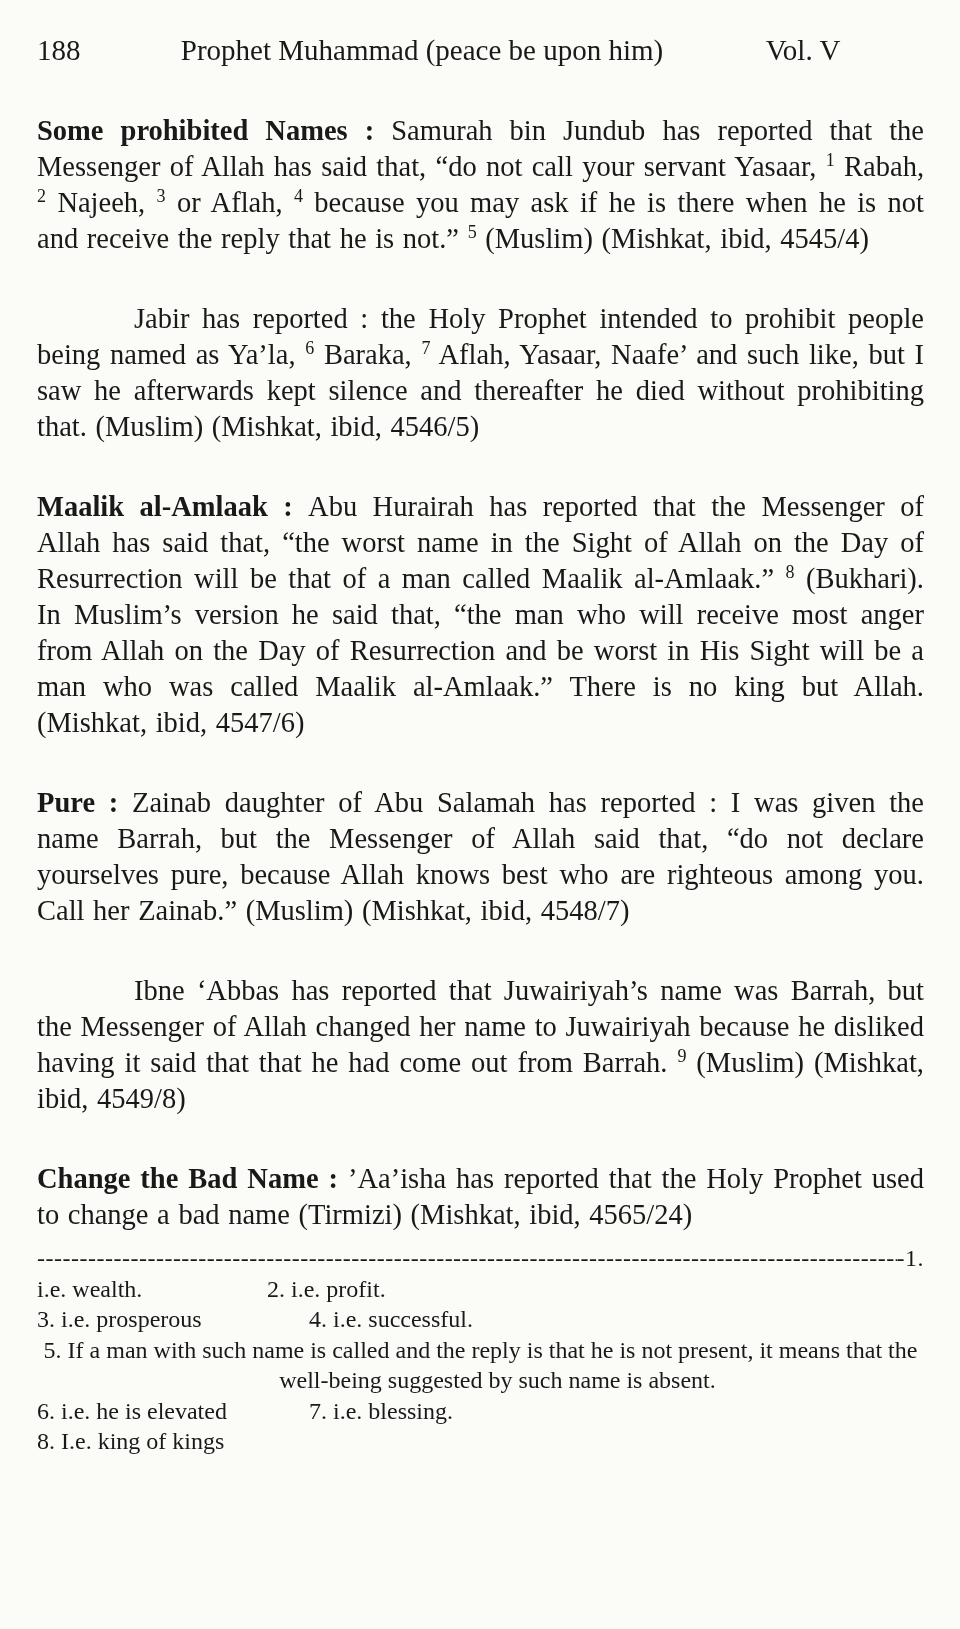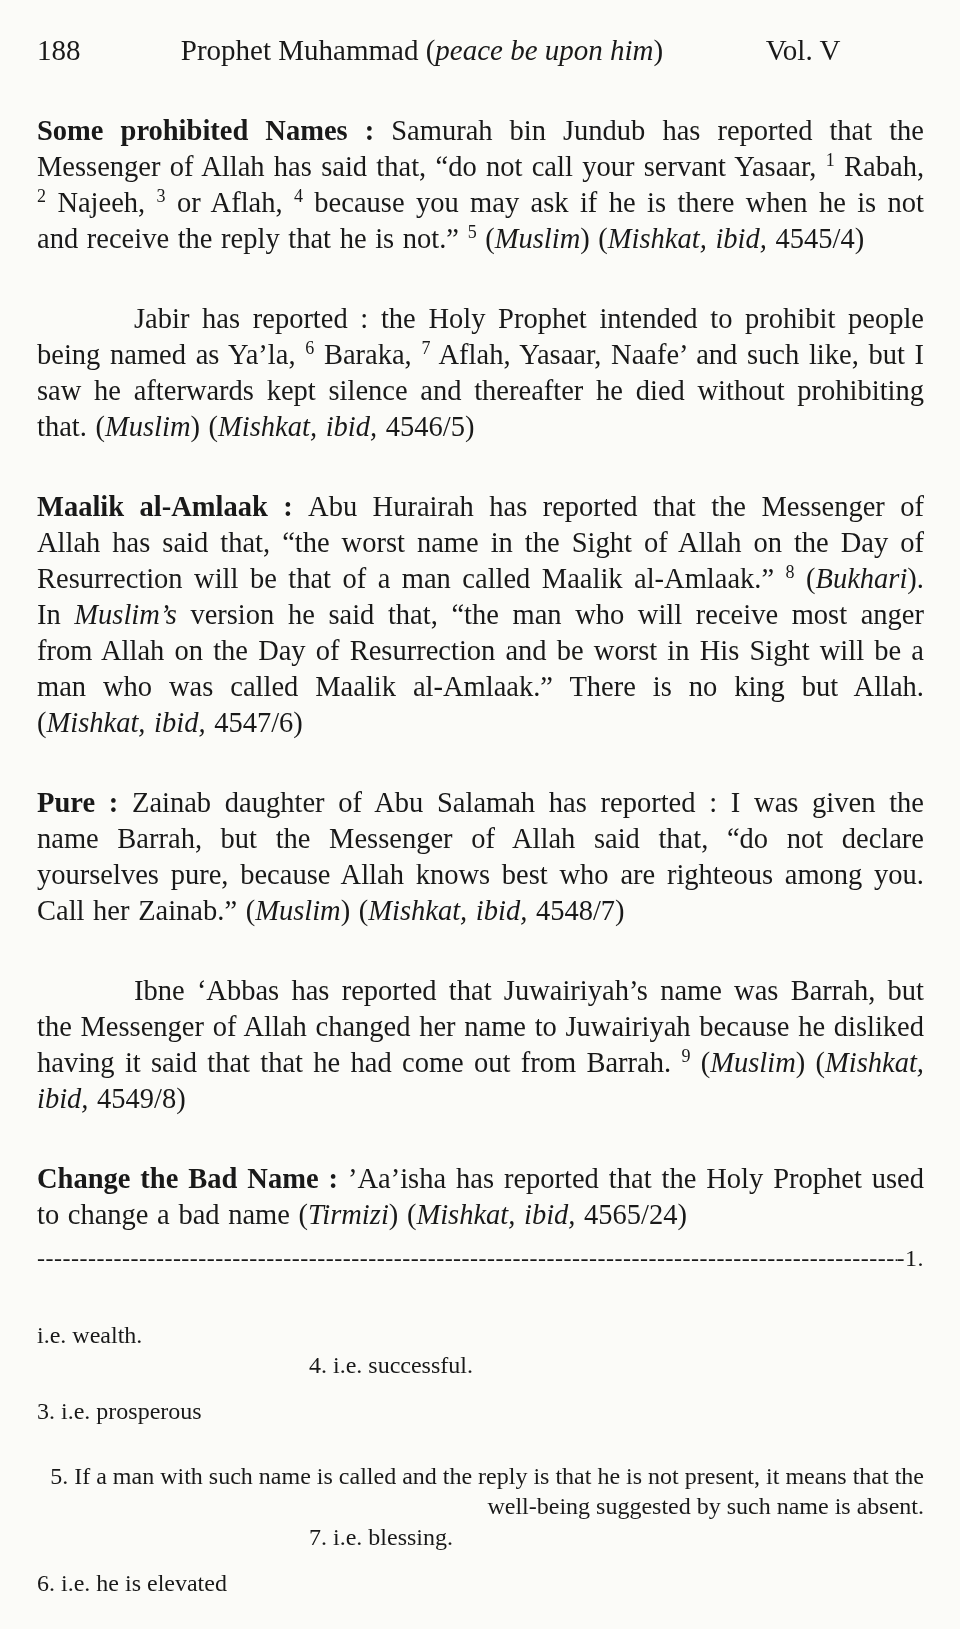--- a/index.html
+++ b/index.html
@@ -29,49 +29,48 @@
   
   .para {
     font-size: 28.5px;
     line-height: 36px;
     text-align: justify;
     margin: 0 0 44px 0;
     word-spacing: 1.5px;
   }
   .para.indent { text-indent: 97px; }
   .seg-bold { font-weight: 700; }
-  .seg-italic { font-style: italic; }
+  .seg-italic { }
   sup {
     font-size: 18px;
     line-height: 0;
     vertical-align: super;
   }
   
   .footnotes {
     margin-top: 10px;
     font-size: 24px;
     line-height: 30.5px;
   }
   .fn-divider {
     display: flex;
     white-space: nowrap;
     letter-spacing: 0.5px;
   }
   .fn-dashes { flex: 1; overflow: hidden; }
   .fn-one { flex: none; }
   .fn-row { display: flex; }
-  .fn-left { flex: none; margin-top: 46px; }
+  .fn-left { flex: none; }
   .fn-left.w1 { width: 230px; }
   .fn-left.w2 { width: 272px; }
   .fn-right { flex: 1; }
   .fn-hang {
     padding-left: 34px;
     text-indent: -34px;
-    text-align: right;
-    margin-top: 34px;
+    text-align: center;
   }
 </style>
 </head>
 <body>
 
 <div class="page">
 
   <div class="header">
     <span class="page-num">188</span>
     <span class="book-title"><span>Prophet Muhammad (</span><span class="seg-italic">peace be upon him</span><span>)</span></span>
@@ -92,20 +91,21 @@
 
   <div class="footnotes">
 
     <div class="fn-divider">
       <span class="fn-dashes">------------------------------------------------------------------------------------------------------------------------------------------------------</span>
       <span class="fn-one">-1.</span>
     </div>
 
     <div class="fn-row">
       <span class="fn-left w1">i.e. wealth.</span>
+      <span class="fn-right">2.  i.e. profit.</span>
     </div>
 
     <div class="fn-row">
       <span class="fn-left w2">3.  i.e.  prosperous</span>
       <span class="fn-right">4.   i.e.  successful.</span>
     </div>
 
     <div class="fn-hang">5.  If a man with such name is called and the reply is that he is not present, it means that the well-being suggested by such name is absent.</div>
 
     <div class="fn-row">

